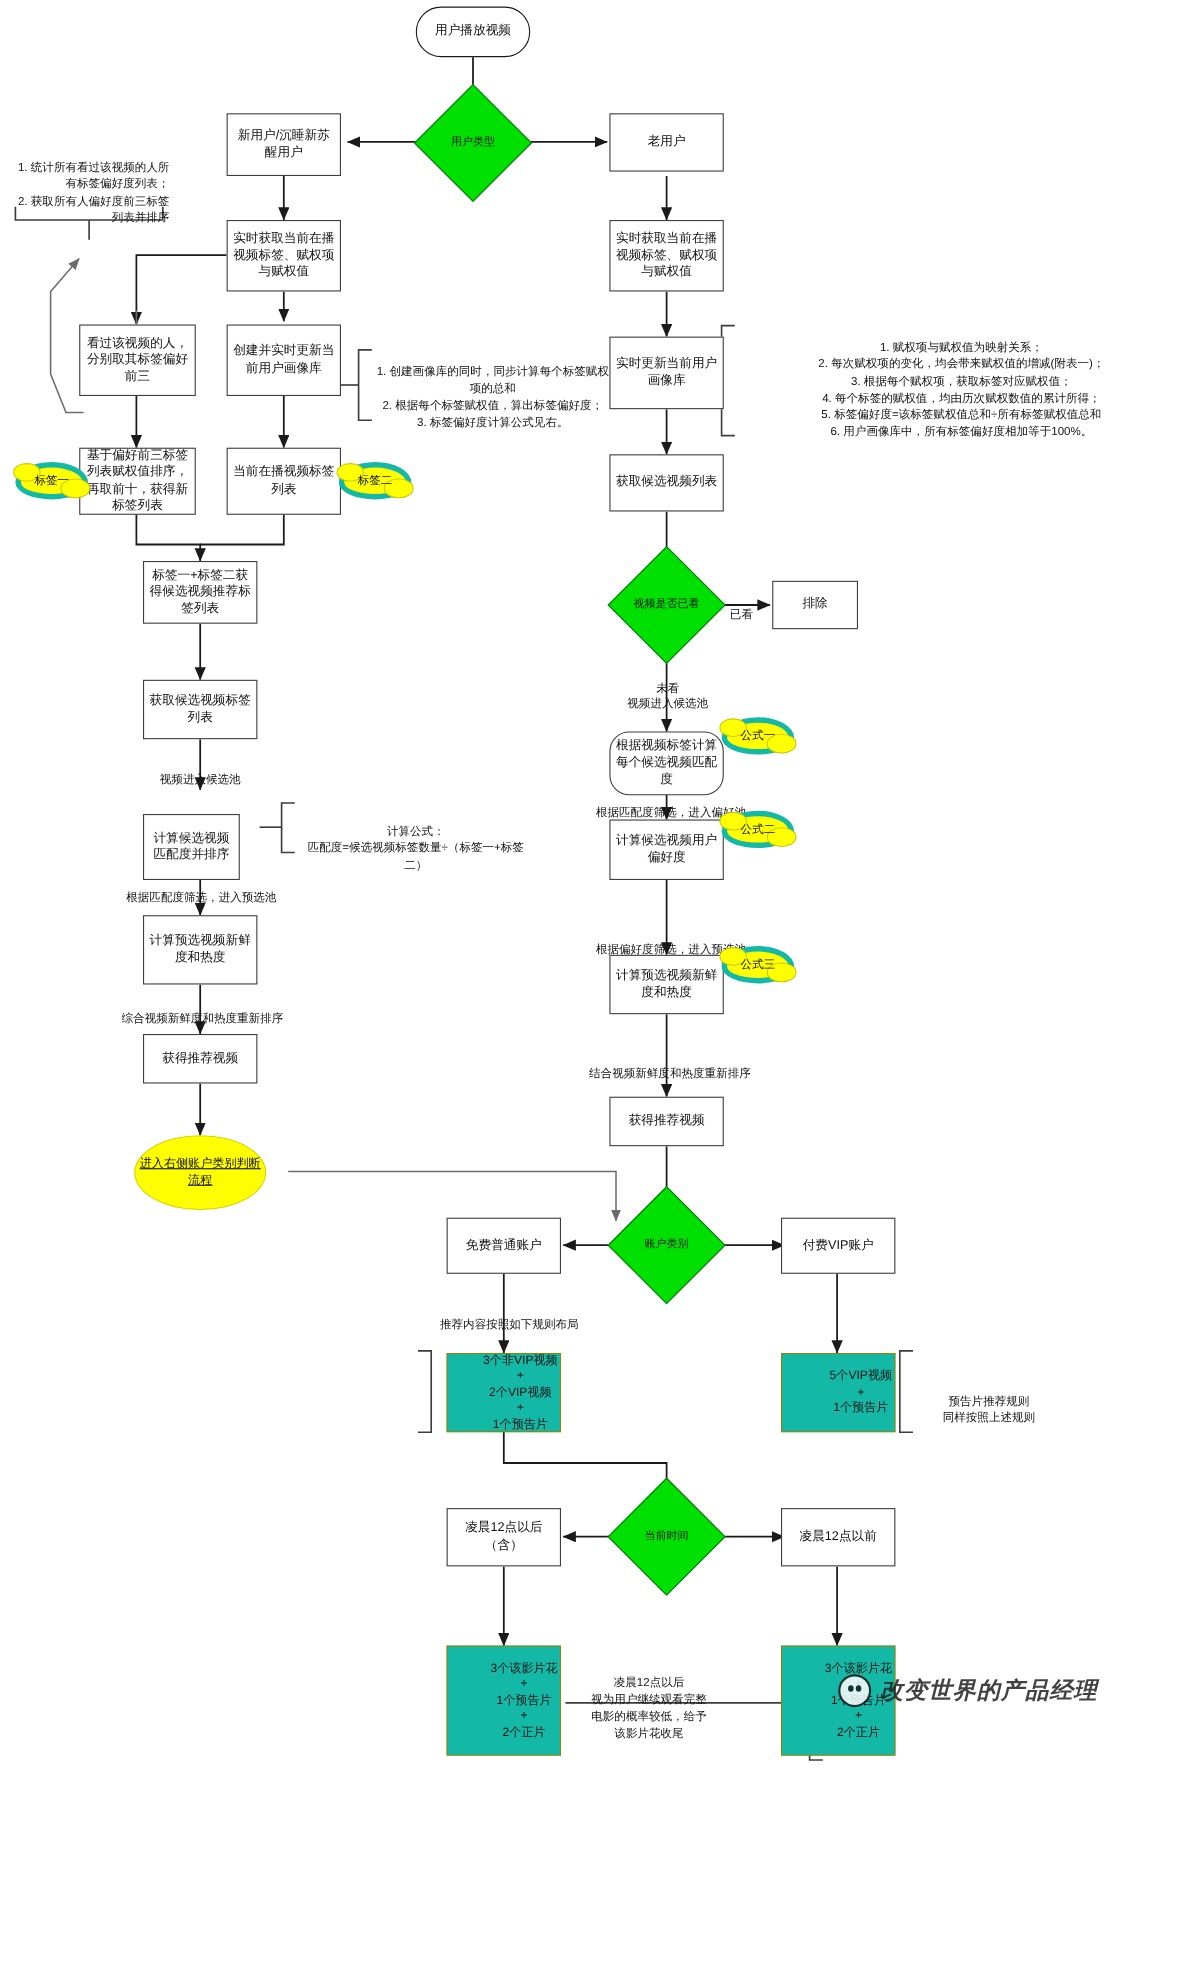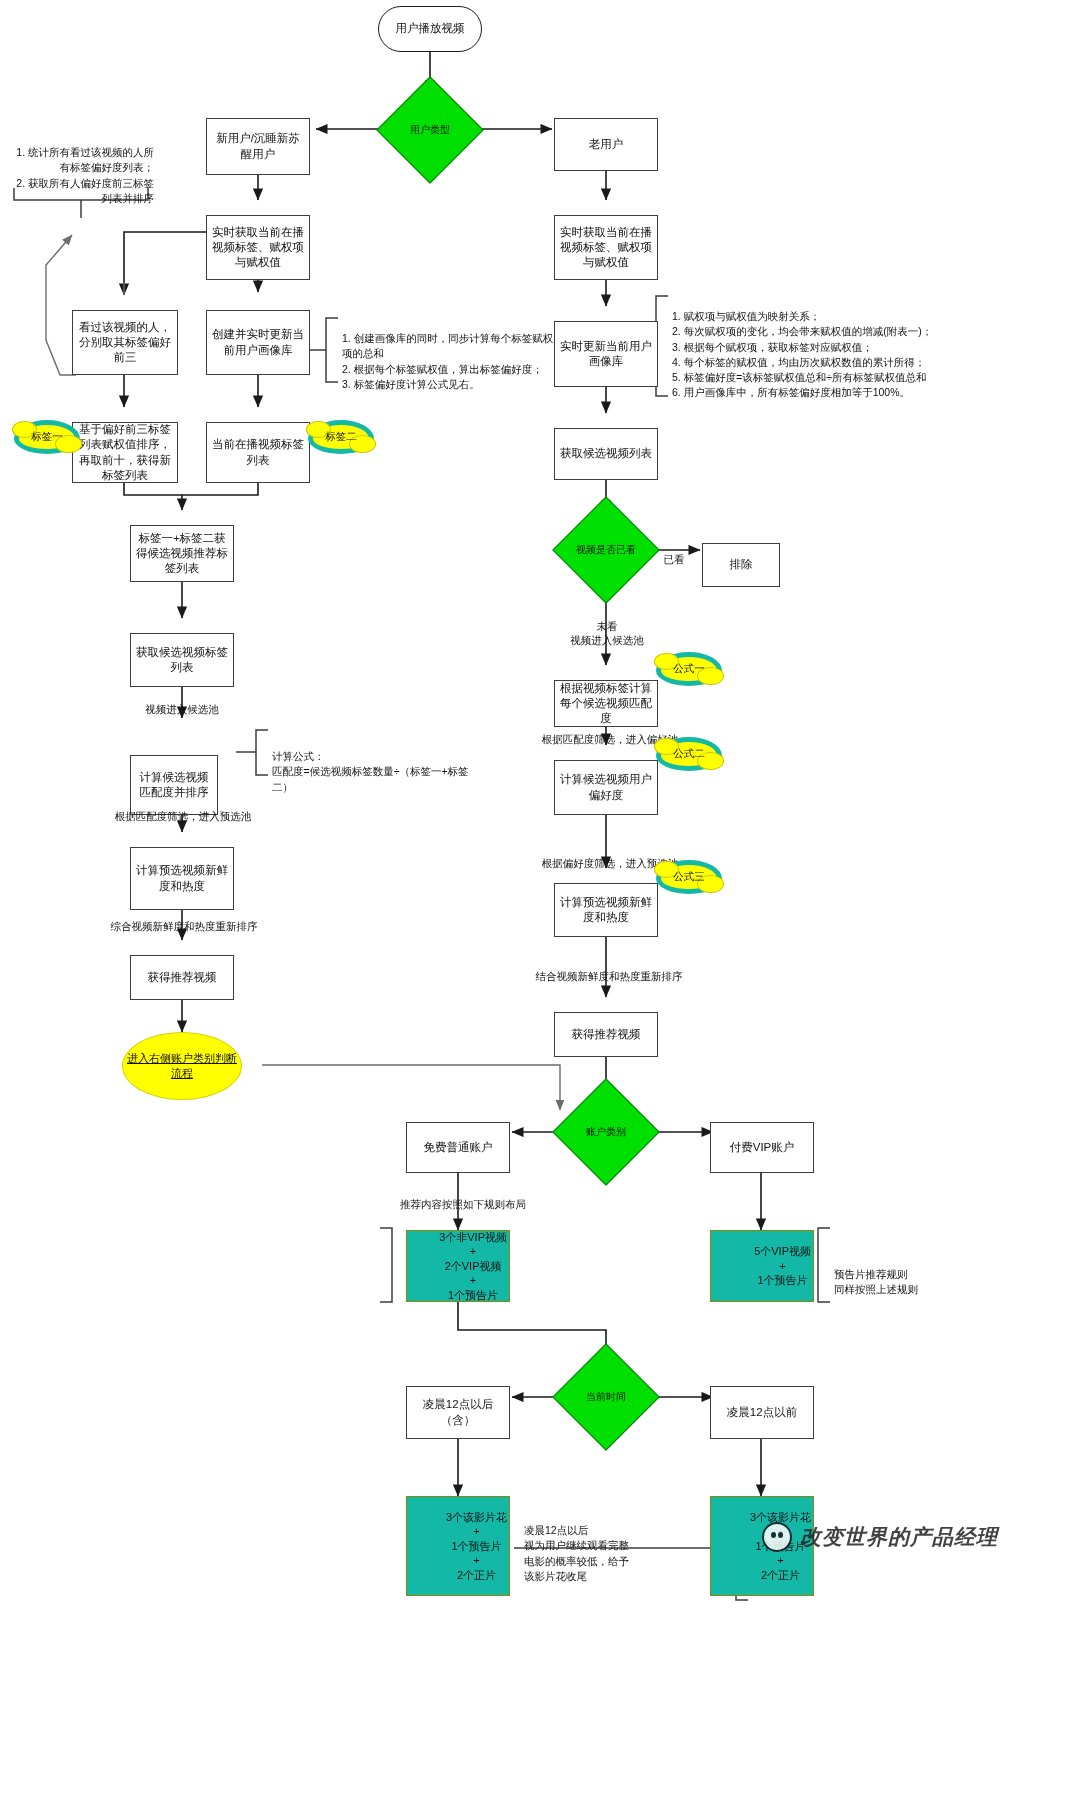--- a/index.html
+++ b/index.html
@@ -25,41 +25,40 @@
     text-align: center;
     line-height: 1.32;
     white-space: pre-line;
     z-index: 3;
   }
   .proc {
     background:#ffffff;
     border:1.5px solid #3d3d3d;
     font-size: 11.5px;
     padding: 2px 4px;
-    margin-top: 15px;
   }
   .term {
     background:#ffffff;
     border:1.5px solid #1a1a1a;
     border-radius: 50px;
     font-size: 11.5px;
   }
   .yellowbox {
     background:#14b8a6;
     border:1.5px solid #8a8a00;
     font-size: 11px;
     padding: 2px;
     justify-content: flex-end;
   }
   .note {
     position:absolute;
     font-size: 10.5px;
     line-height: 1.45;
     white-space: pre-line;
-    text-align: left;
+    text-align: center;
     z-index: 3;
     color:#111;
   }
   .lbl {
     position:absolute;
     font-size: 10.5px;
     line-height:1.35;
     white-space: pre-line;
     text-align:center;
     z-index:3;
@@ -366,21 +365,21 @@
 
   <div class="node proc" style="left:702px;top:528px;width:78px;height:44px;">
     <span>排除</span>
   </div>
 
   <div class="lbl" style="left:536px;top:605px;width:142px;">
     <span>未看
 视频进入候选池</span>
   </div>
 
-  <div class="node proc" style="left:554px;top:665px;width:104px;height:47px;">
+  <div class="node proc" style="left:554px;top:665px;width:104px;height:58px;border-radius:18px;">
     <span>根据视频标签计算每个候选视频匹配度</span>
   </div>
 
   <div class="cloud" style="left:656px;top:652px;width:66px;height:34px;">
     <span>公式一</span>
   </div>
 
   <div class="lbl" style="left:520px;top:718px;width:180px;">
     <span>根据匹配度筛选，进入偏好池</span>
   </div>

